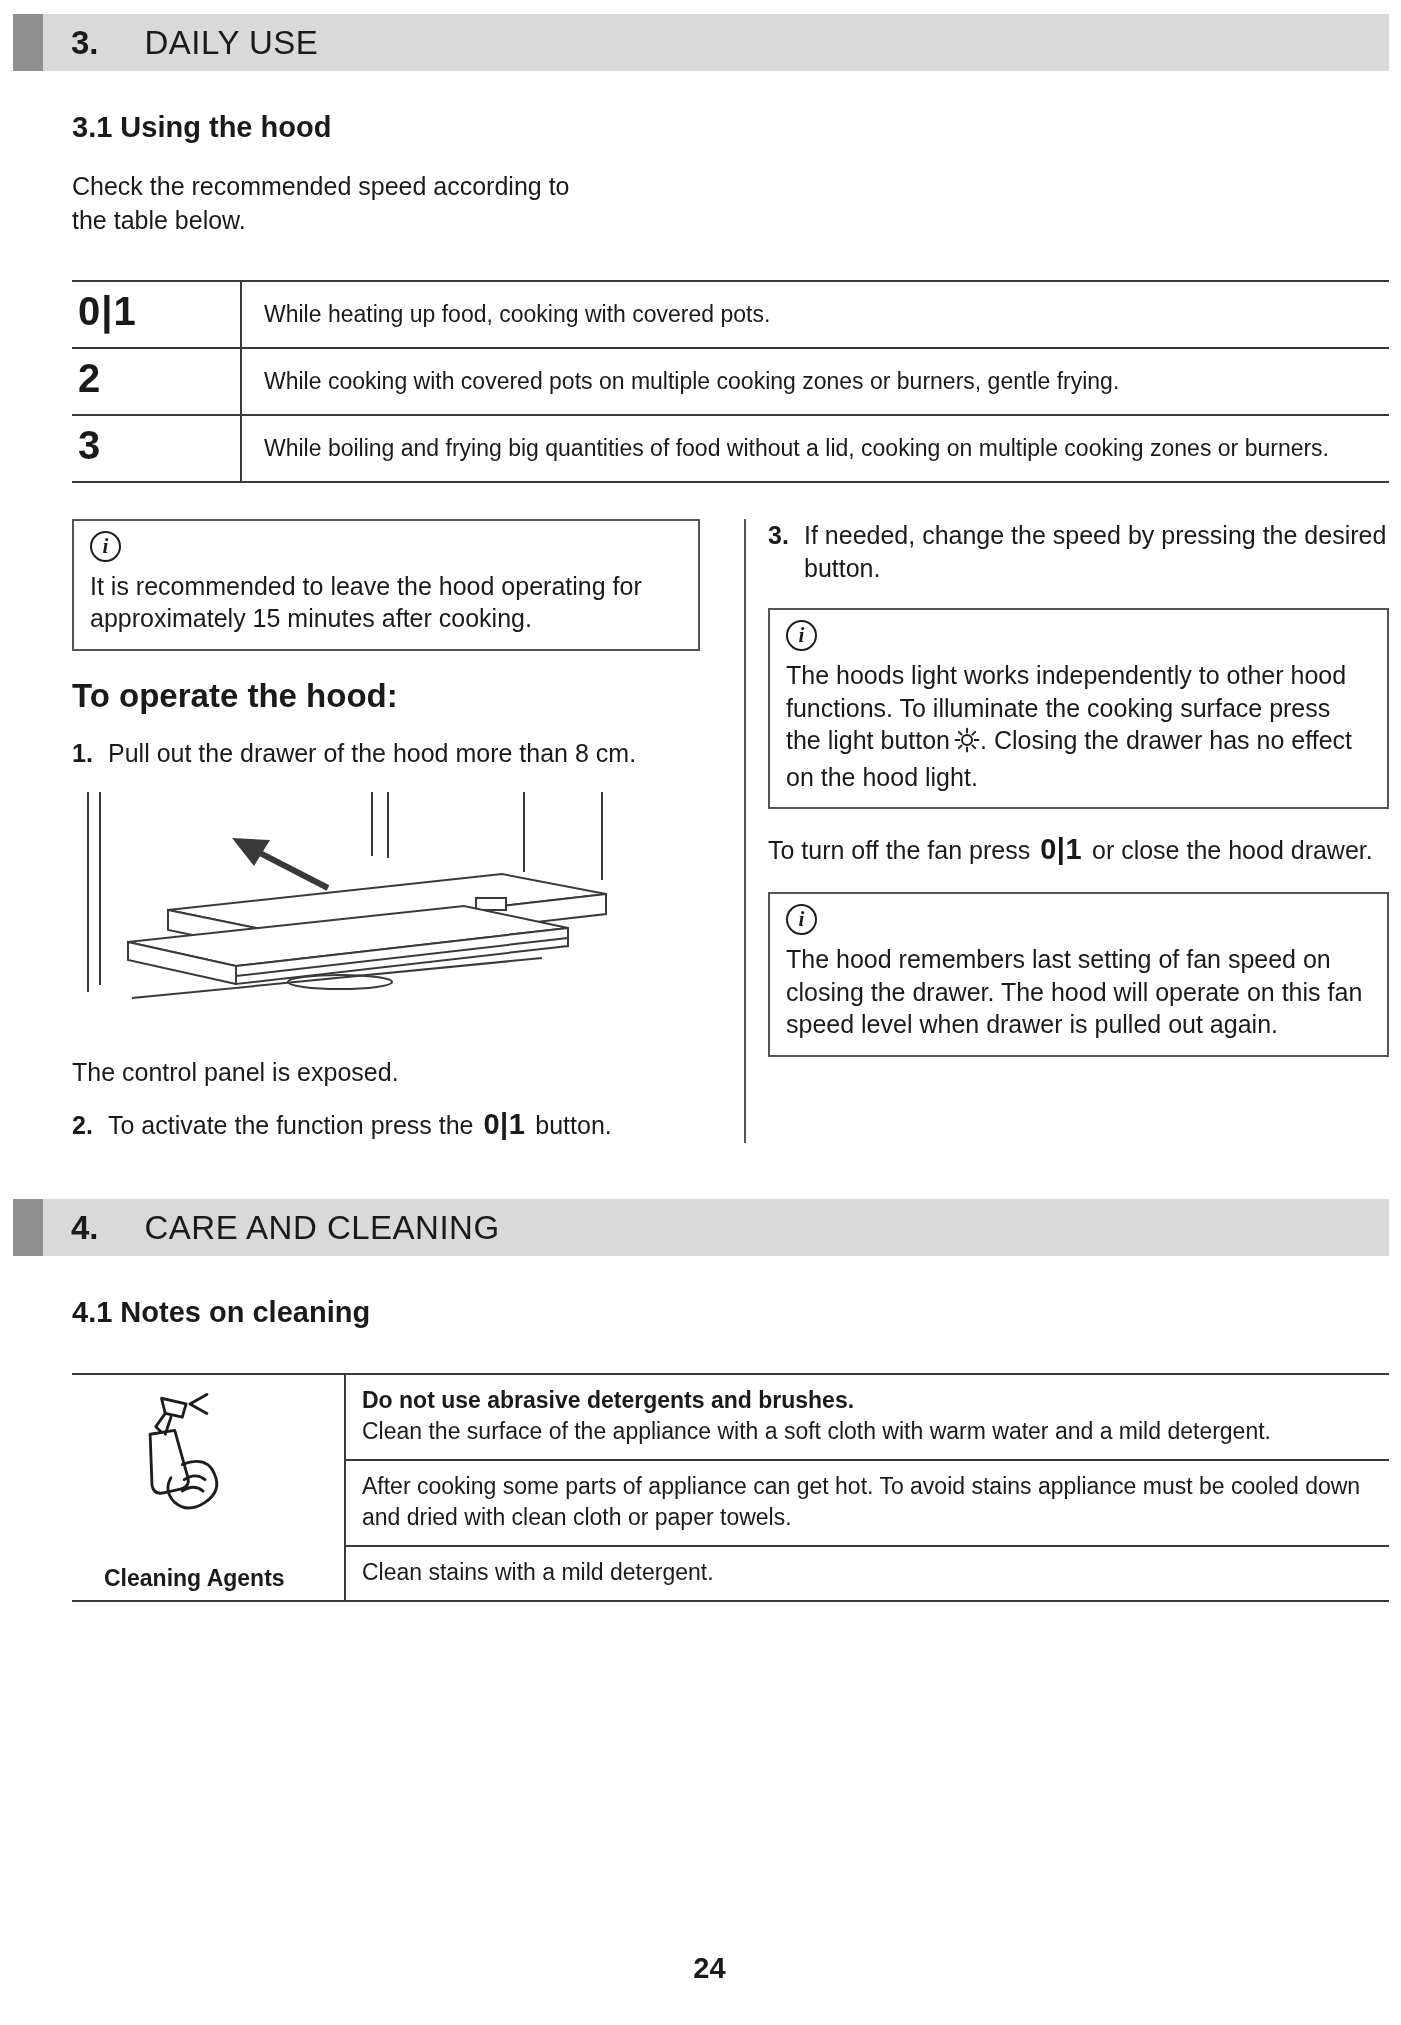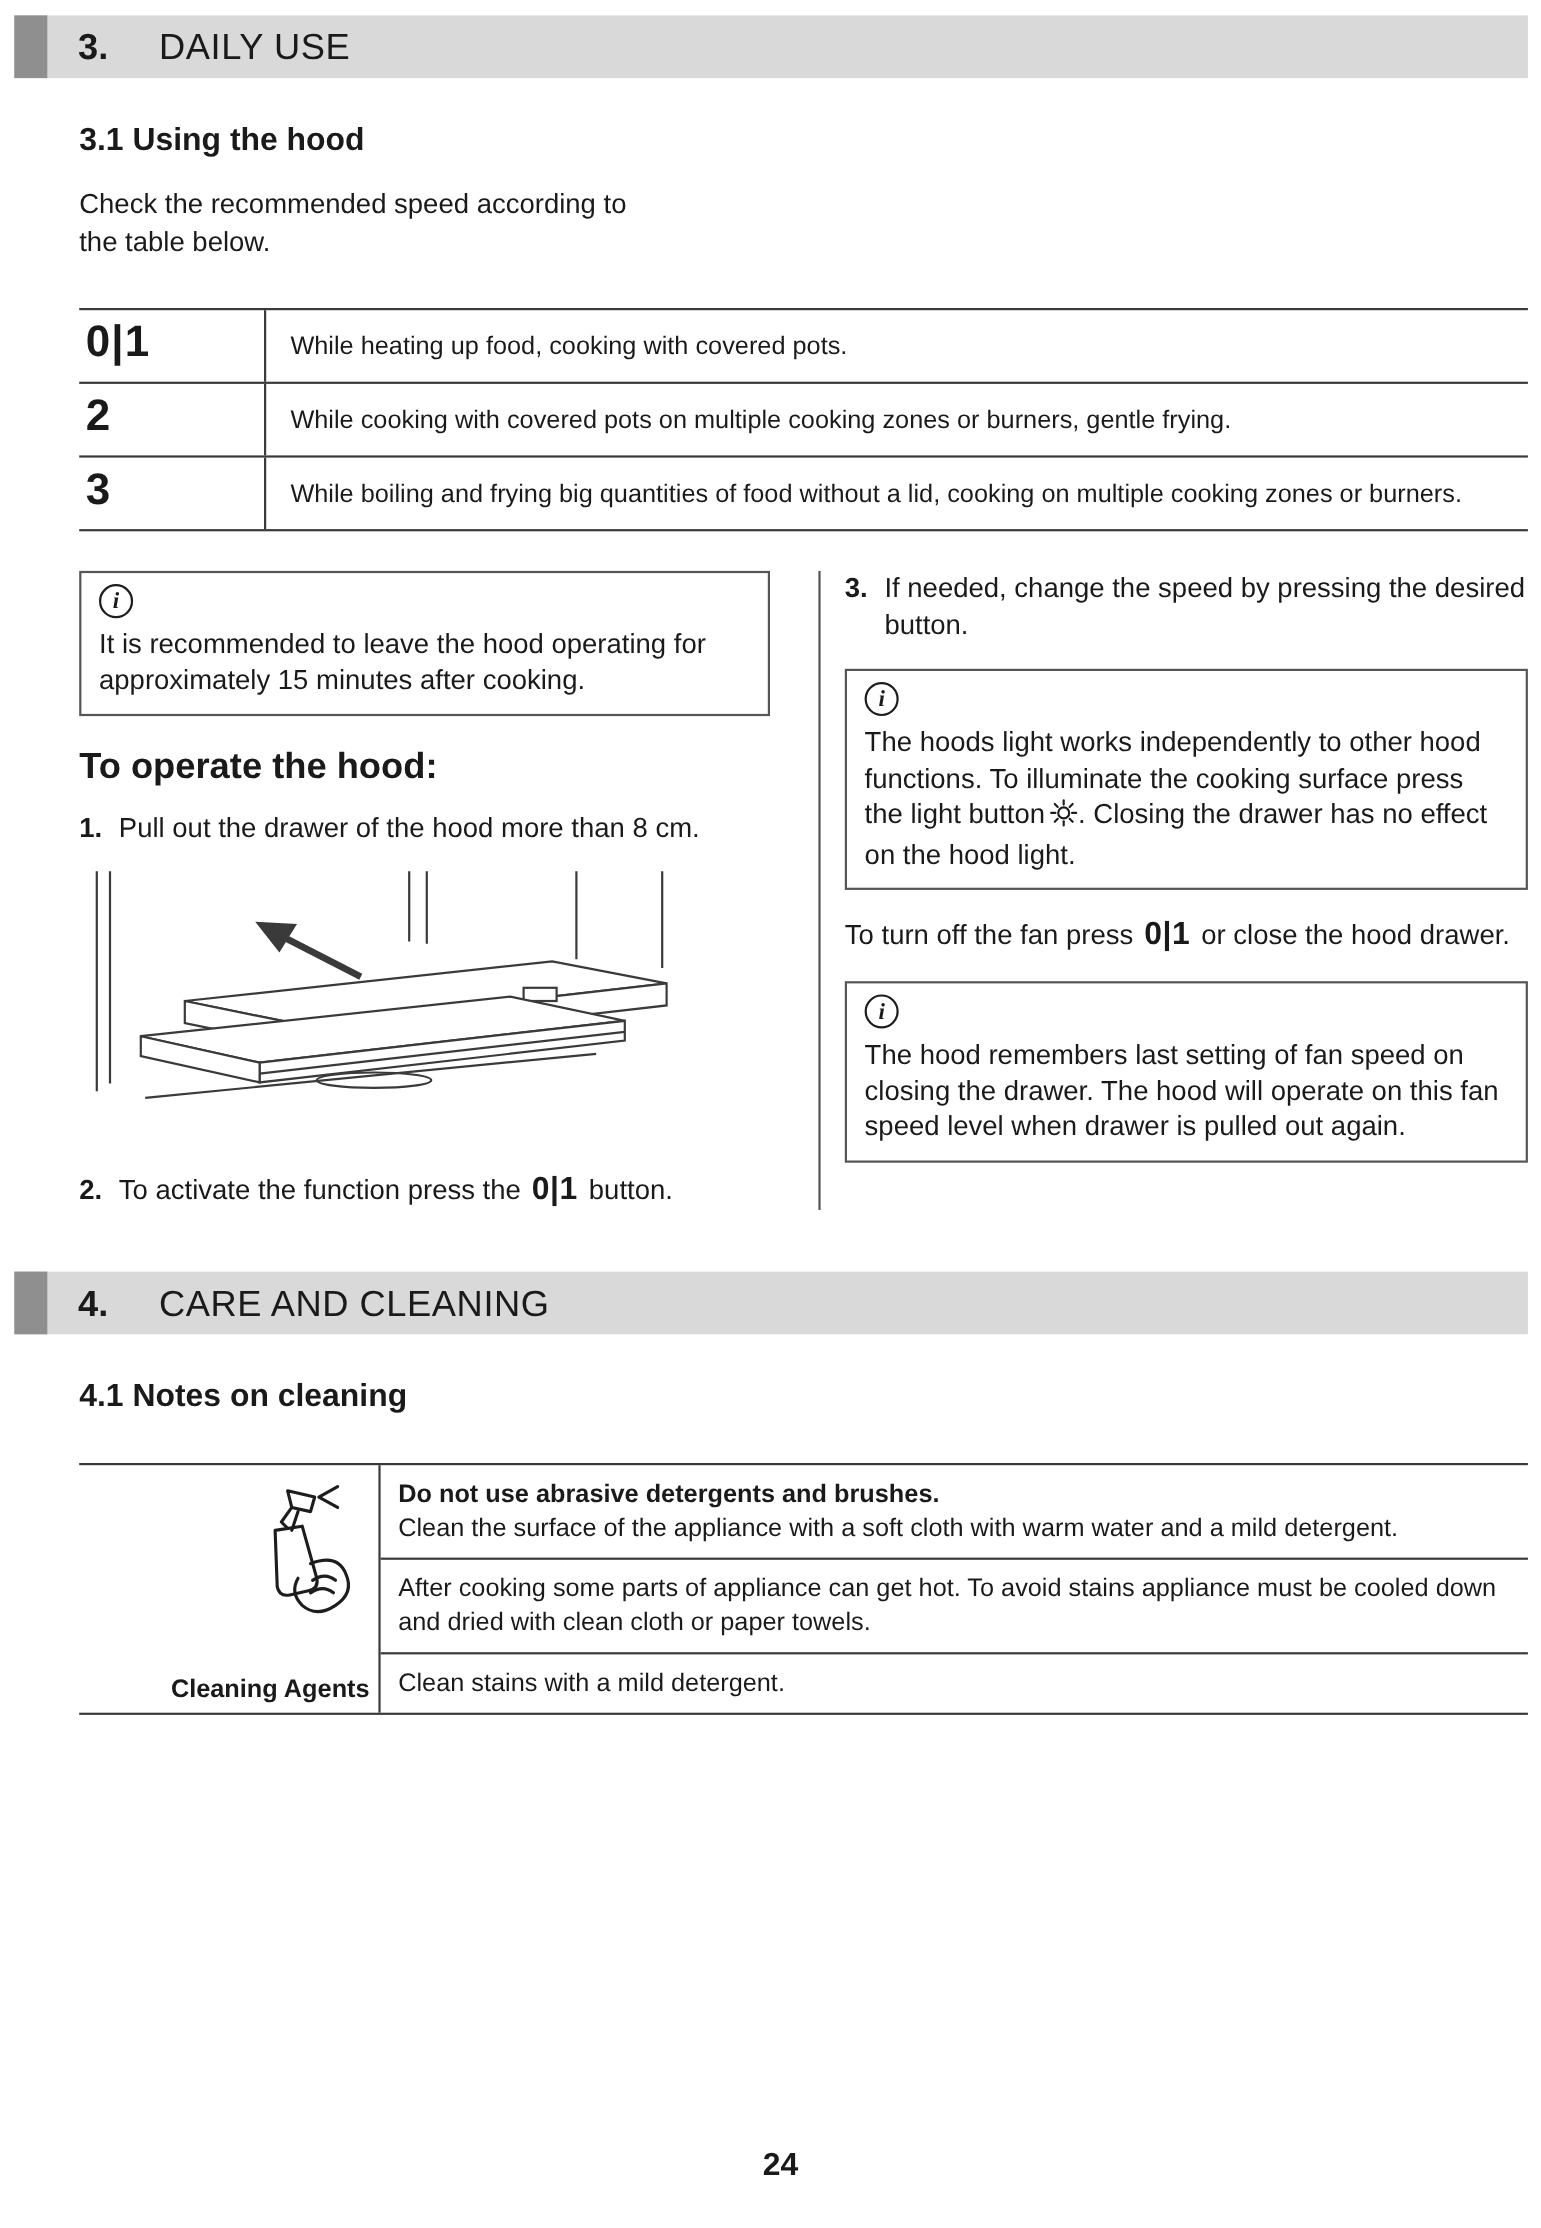--- a/index.html
+++ b/index.html
@@ -78,21 +78,21 @@
 
   
   .care-bar { margin-top: 56px; }
   .clean-table {
     display: flex; margin-top: 44px;
     border-top: 2px solid #3a3a3a; border-bottom: 2px solid #3a3a3a;
   }
   .clean-left {
     width: 272px; flex: none;
     display: flex; flex-direction: column; justify-content: space-between;
-    align-items: flex-end;
+    align-items: flex-start;
     padding: 10px 8px 8px 32px;
   }
   .agent-label { font-weight: bold; font-size: 23px; }
   .clean-right { flex: 1; border-left: 2px solid #3a3a3a; }
   .clean-row { padding: 10px 12px 12px 16px; font-size: 23px; line-height: 1.35; border-bottom: 2px solid #3a3a3a; }
   .clean-row:last-child { border-bottom: none; }
   .clean-row p { margin: 0; }
   .bold-line { font-weight: bold; }
 
   .page-number {
@@ -175,20 +175,21 @@
           <polygon points="56,156 164,180 164,198 56,174" fill="#fff"></polygon>
           <line x1="164" y1="190" x2="496" y2="152"></line>
           <ellipse cx="268" cy="196" rx="52" ry="7"></ellipse>
           <path d="M60,212 L470,172"></path>
 
           <line x1="256" y1="102" x2="182" y2="64" stroke-width="6"></line>
           <polygon points="160,52 198,54 182,80" fill="#3a3a3a" stroke="none"></polygon>
         </svg>
       </div>
 
+      <p class="caption">The control panel is exposed.</p>
 
       <div class="step">
         <span class="step-num">2.</span>
         <span class="step-body">
           <span>To activate the function press the</span>
           <span class="power-glyph">0|1</span>
           <span>button.</span>
         </span>
       </div>
 

